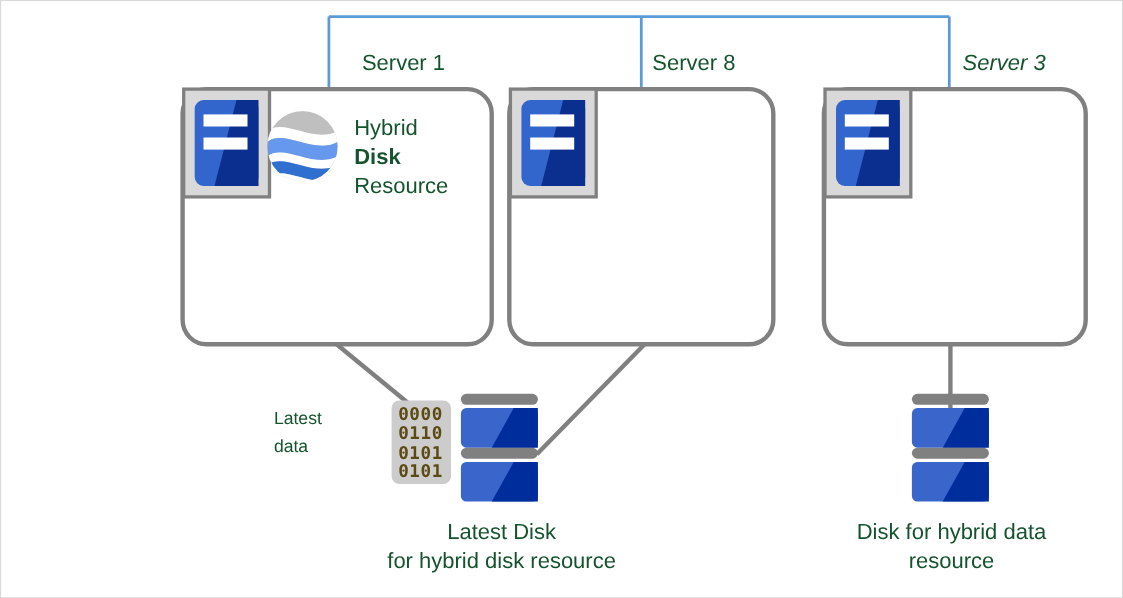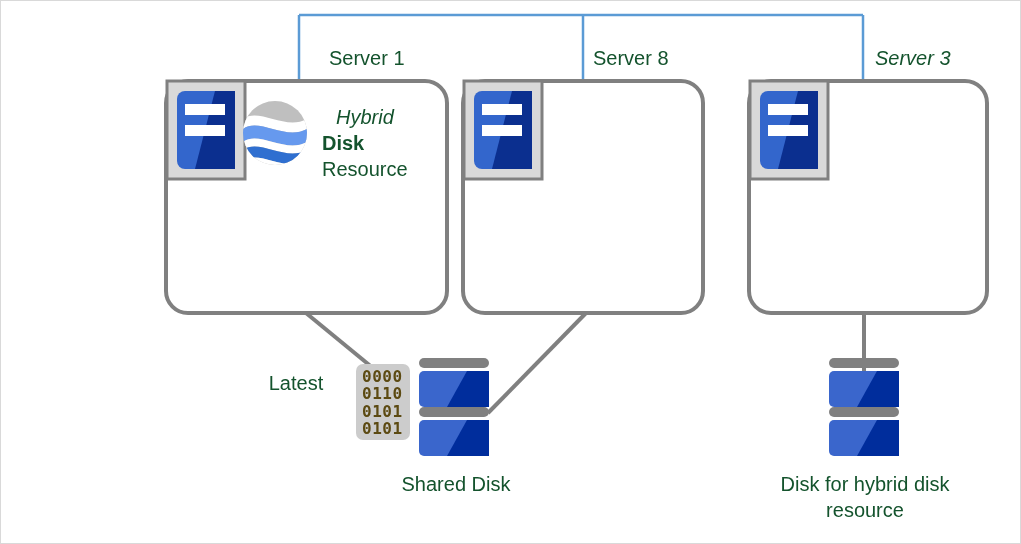--- a/index.html
+++ b/index.html
@@ -32,22 +32,22 @@
     line-height: 1.28;
     white-space: pre;
   }
   .server-label {
     font-size: 20px;
   }
   .hdr-label {
     font-size: 20px;
   }
   .latest-label {
-    font-size: 20px;
-    text-align: center;
+    font-size: 16px;
+    text-align: left;
   }
   .caption {
     font-size: 20px;
     text-align: center;
   }
 </style>
 </head>
 <body>
 
 <div id="canvas">
@@ -153,24 +153,26 @@
       <text x="361" y="416">0101</text>
       <text x="361" y="433">0101</text>
     </g>
 
   </svg>
 
   <div class="txt server-label" style="left:328px; top:45px;">Server 1</div>
   <div class="txt server-label" style="left:592px; top:45px;">Server 8</div>
   <div class="txt server-label" style="left:874px; top:45px;font-style:italic;">Server 3</div>
 
-  <div class="txt hdr-label" style="left:335px; top:104px;font-style:italic;">Hybrid</div>
+  <div class="txt hdr-label" style="left:321px; top:104px;">Hybrid</div>
   <div class="txt hdr-label" style="left:321px; top:130px;font-weight:bold;">Disk</div>
   <div class="txt hdr-label" style="left:321px; top:156px;">Resource</div>
 
   <div class="txt latest-label" style="left:248px; top:370px; width:94px;">Latest</div>
+  <div class="txt latest-label" style="left:248px; top:396px; width:94px;">data</div>
 
-  <div class="txt caption" style="left:305px; top:471px; width:300px;">Shared Disk</div>
+  <div class="txt caption" style="left:305px; top:471px; width:300px;">Latest Disk</div>
+  <div class="txt caption" style="left:305px; top:497px; width:300px;">for hybrid disk resource</div>
 
-  <div class="txt caption" style="left:748px; top:471px; width:232px;">Disk for hybrid disk</div>
+  <div class="txt caption" style="left:748px; top:471px; width:232px;">Disk for hybrid data</div>
   <div class="txt caption" style="left:748px; top:497px; width:232px;">resource</div>
 
 </div>
 
 </body></html>

